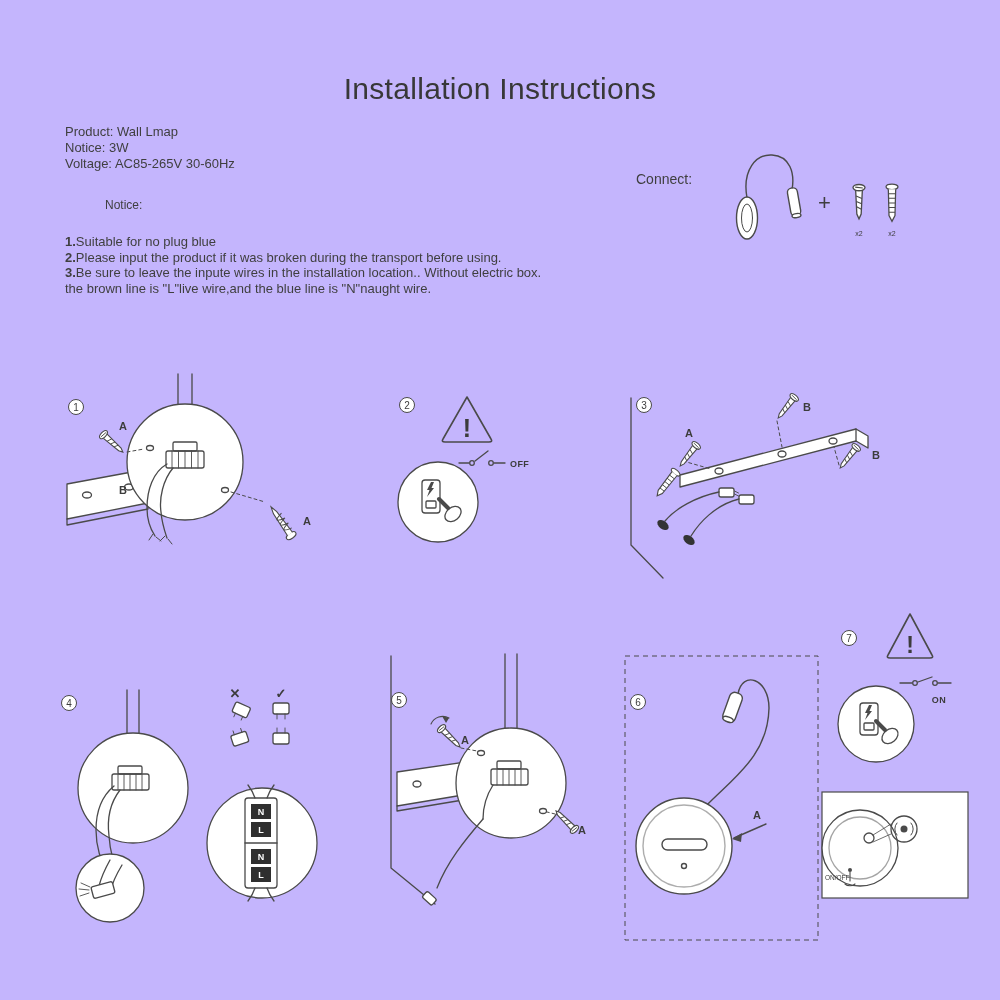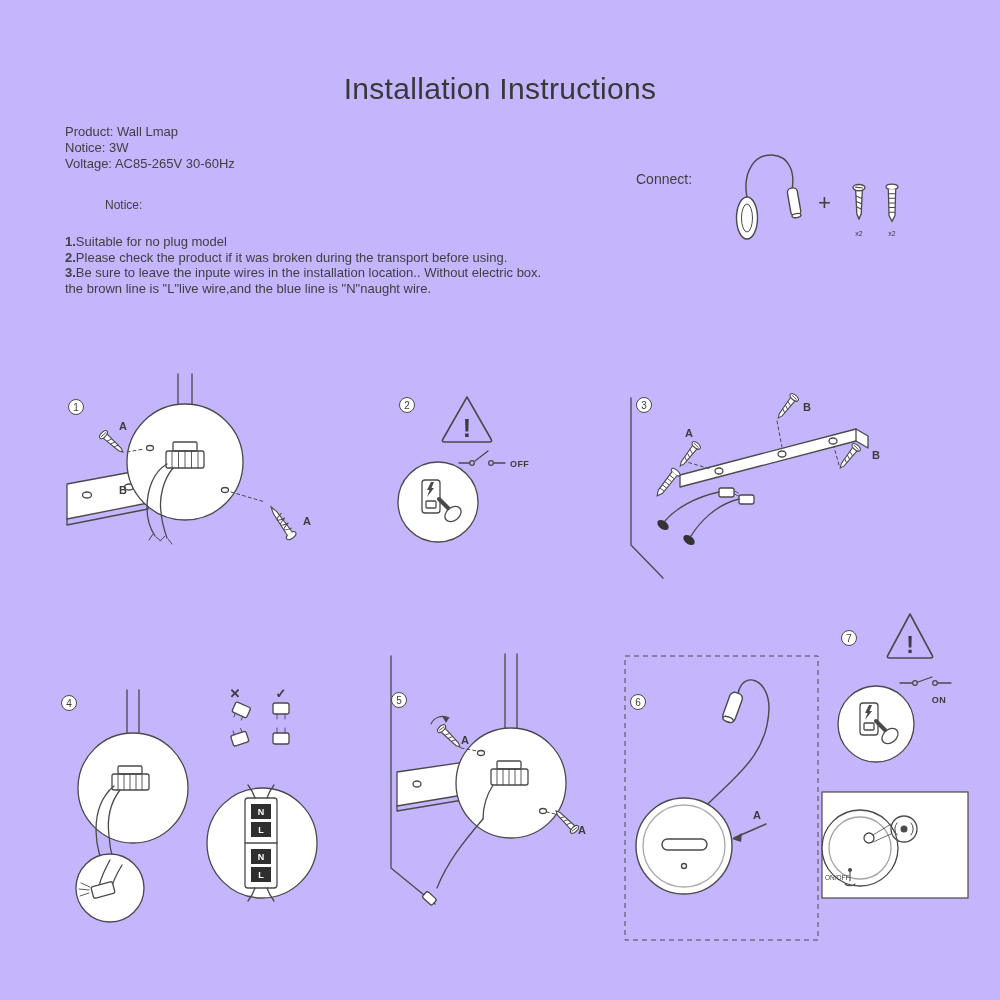--- a/index.html
+++ b/index.html
@@ -85,22 +85,22 @@
     <g>
       <use href="#anchor" transform="translate(47,8) scale(1.15)"></use>
     </g>
     <text class="qty" x="14" y="56" text-anchor="middle">x2</text>
     <text class="qty" x="47" y="56" text-anchor="middle">x2</text>
   </svg>
 
   <div class="abs notice-h">Notice:</div>
 
   <div class="abs notice">
-    <div class="notice-line"><b>1.</b><span>Suitable for no plug model</span></div>
-    <div class="notice-line"><b>2.</b><span>Please check the product if it was broken during the transport before using.</span></div>
+    <div class="notice-line"><b>1.</b><span>Suitable for no plug blue</span></div>
+    <div class="notice-line"><b>2.</b><span>Please input the product if it was broken during the transport before using.</span></div>
     <div class="notice-line"><b>3.</b><span>Be sure to leave the inpute wires in the installation location.. Without electric box.</span></div>
     <div class="notice-line"><b></b><span>the brown line is "L"live wire,and the blue line is "N"naught wire.</span></div>
   </div>
 
   <span class="abs step-num" style="left:68px;top:399px">1</span>
   <span class="abs step-num" style="left:399px;top:397px">2</span>
   <span class="abs step-num" style="left:636px;top:397px">3</span>
   <span class="abs step-num" style="left:61px;top:695px">4</span>
   <span class="abs step-num" style="left:391px;top:692px">5</span>
   <span class="abs step-num" style="left:630px;top:694px">6</span>

